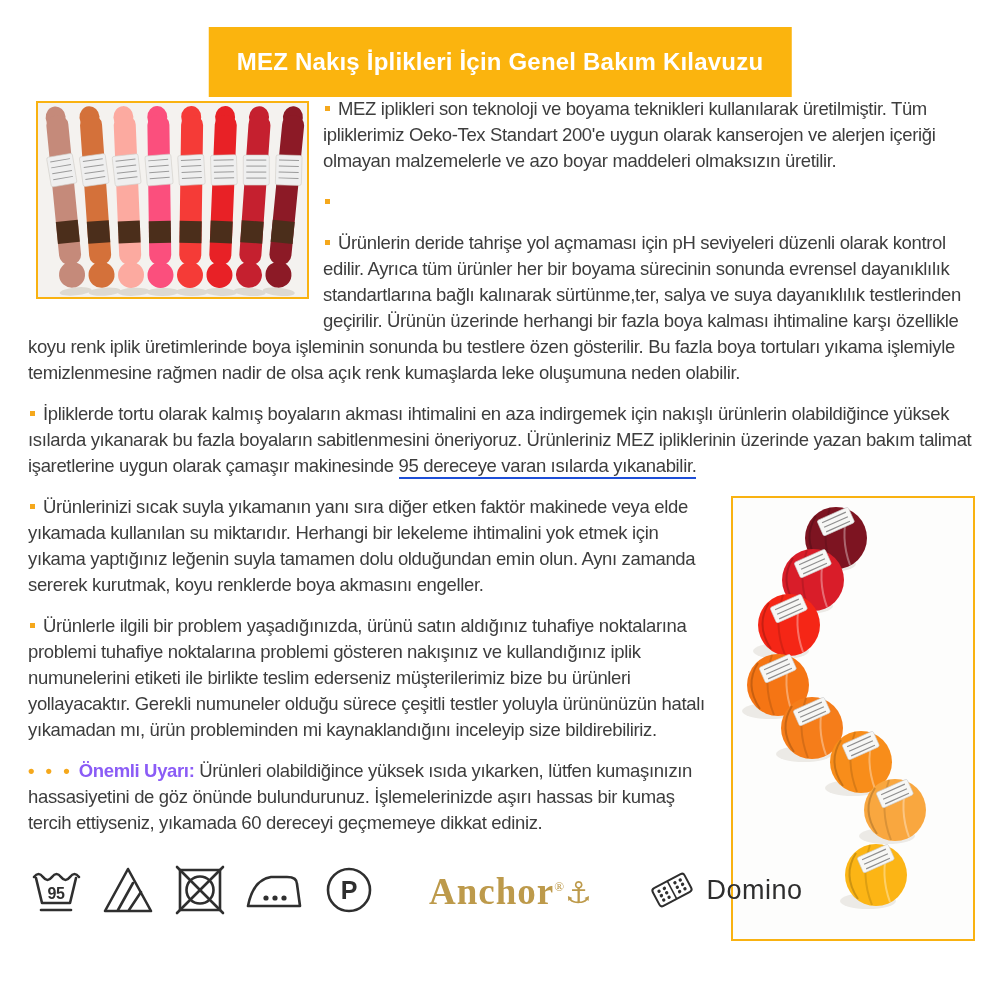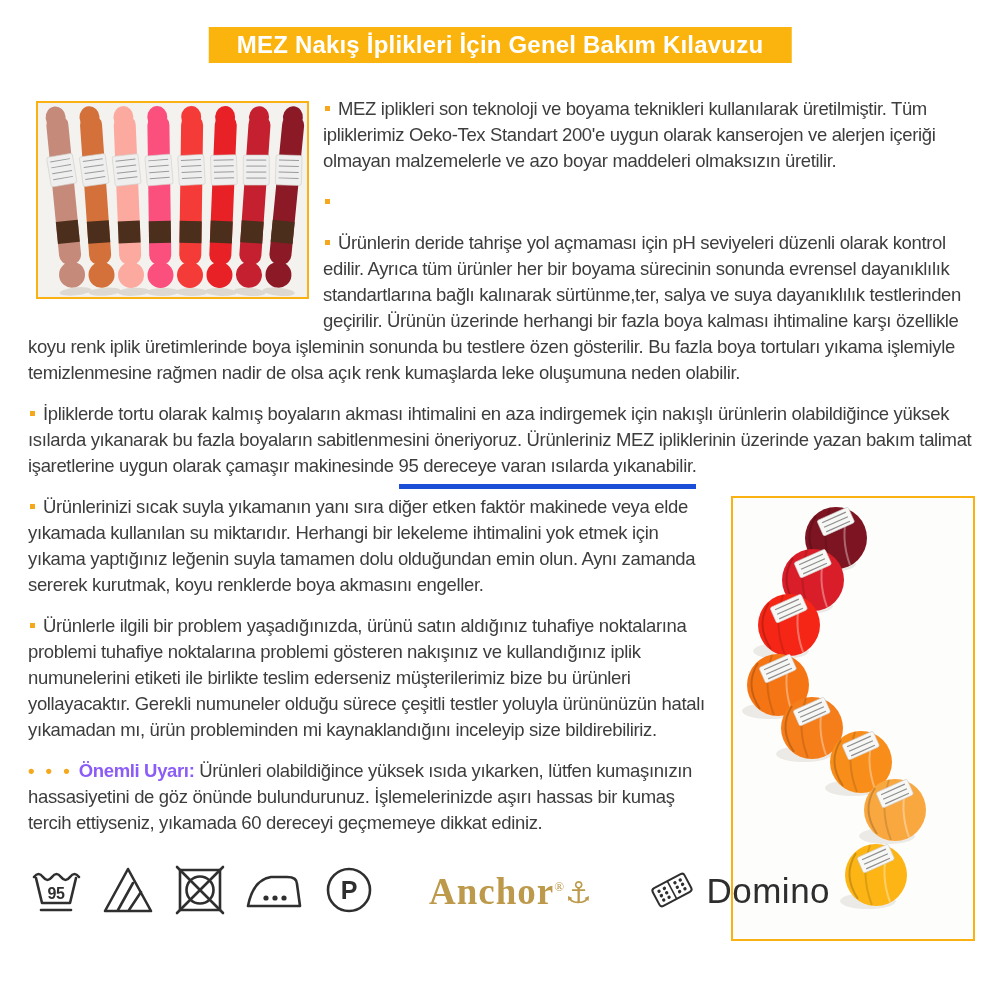--- a/index.html
+++ b/index.html
@@ -3,56 +3,56 @@
 <meta charset="utf-8">
 <style>
   html,body{margin:0;padding:0;}
   body{
     width:1000px;height:1000px;position:relative;background:#ffffff;
     font-family:"Liberation Sans",sans-serif;color:#3d3d3d;overflow:hidden;
   }
   .header-banner{
     position:absolute;top:27px;left:50%;transform:translateX(-50%);
     background:#fbb40e;color:#ffffff;font-weight:bold;font-size:24px;
-    padding:4px 28px;letter-spacing:0.2px;white-space:nowrap;
+    padding:21px 28px;letter-spacing:0.2px;white-space:nowrap;
   }
   .content{
     position:absolute;top:96px;left:28px;width:947px;
     font-size:18.5px;line-height:26px;letter-spacing:-0.35px;
   }
   .photo{border:2px solid #f9b211;display:block;}
   .photo-skeins{float:left;width:269px;height:194px;margin:5px 14px 12px 8px;background:#f4f2ef;}
   .photo-balls{float:right;width:240px;height:441px;margin:2px 0 8px 18px;background:#fdfdfc;}
   p.bullet{margin:0 0 15px 0;}
   .dot{
     display:inline-block;width:5px;height:5px;background:#f5a81c;
     margin:0 8px 3px 2px;vertical-align:middle;
   }
   .wash-underline{
-    border-bottom:5px solid #1d4ed8;padding-bottom:8px;
+    border-bottom:2px solid #1d4ed8;padding-bottom:1px;
   }
   .warning{margin:12px 0 0 0;}
   .warning-dots{color:#f5a81c;font-weight:bold;letter-spacing:3px;margin-right:6px;}
   .warning-label{color:#8b5cf6;font-weight:bold;}
   .footer{margin-top:26px;white-space:nowrap;}
   .care-symbol{display:inline-block;vertical-align:middle;margin-right:11px;}
   .care-symbol svg{display:block;}
   .anchor-logo{
     display:inline-flex;flex-direction:row;align-items:center;
     vertical-align:middle;margin:3px 52px 0 36px;color:#bd9a4b;
   }
   .anchor-word{
     font-family:"Liberation Serif",serif;font-size:37px;font-weight:bold;
     letter-spacing:1px;line-height:1;
   }
   .anchor-word sup{font-size:13px;font-weight:normal;}
   .anchor-glyph{font-family:"DejaVu Sans",sans-serif;font-size:30px;line-height:1;margin-top:2px;}
   .domino-logo{display:inline-flex;align-items:center;vertical-align:middle;gap:10px;}
   .domino-word{
-    font-size:35px;color:#2e2e2e;letter-spacing:0.5px;line-height:1;
+    font-size:27px;color:#2e2e2e;letter-spacing:0.5px;line-height:1;
     font-family:"Liberation Sans",sans-serif;
   }
   .sym{stroke:#2f2f2f;stroke-width:2.6;fill:none;stroke-linecap:round;stroke-linejoin:round;}
   .sym-text{fill:#2f2f2f;stroke:none;font-family:"Liberation Sans",sans-serif;font-weight:bold;}
 </style>
 </head>
 <body>
 
 <div class="header-banner">
   <span>MEZ Nakış İplikleri İçin Genel Bakım Kılavuzu</span>

